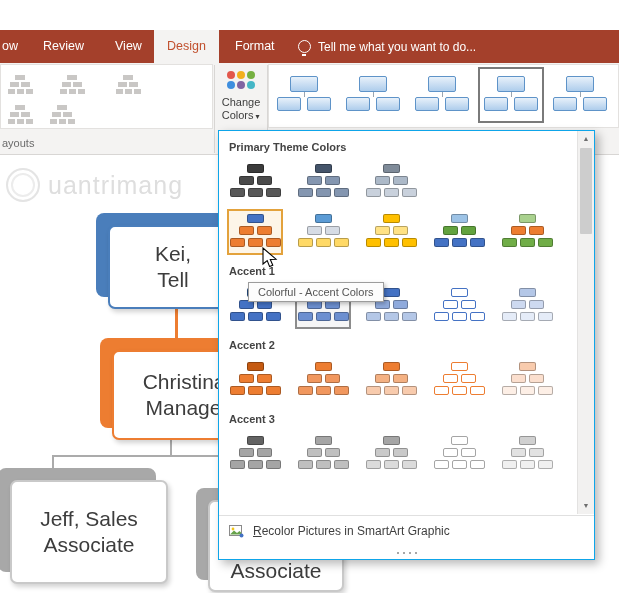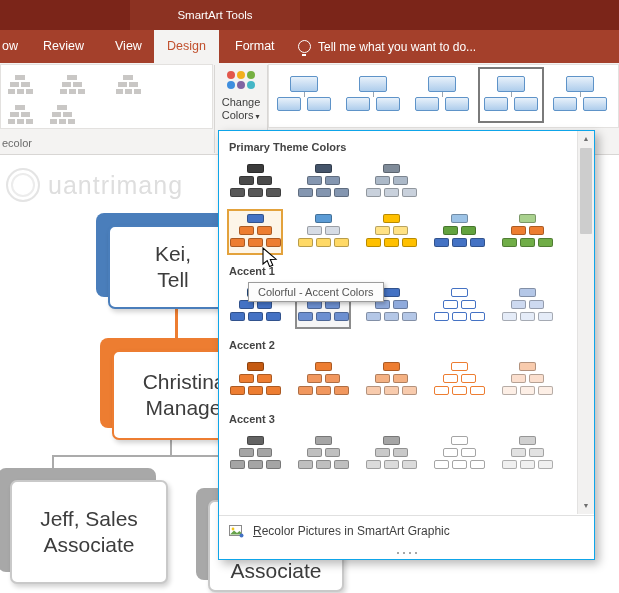--- a/index.html
+++ b/index.html
@@ -141,25 +141,20 @@
       <div>Associate</div>
     </div>
 
     <div class="shape-back back-gray2"></div>
     <div class="org-box box-assoc">
       <div></div>
       <div>Associate</div>
     </div>
   </div>
 
-  <div class="titlebar">
-    <div class="ctx-header">
-      <span>SmartArt Tools</span>
-    </div>
-  </div>
 
   <div class="tabrow">
     <span class="tab tab-partial">ow</span>
     <span class="tab tab-review">Review</span>
     <span class="tab tab-view">View</span>
     <span class="tab tab-design">Design</span>
     <span class="tab tab-format">Format</span>
     <span class="tellme">
       <span class="bulb"></span>
       <span>Tell me what you want to do...</span>
@@ -280,21 +275,21 @@
         </div>
         <div class="sg-item">
           <div class="sg-top"></div>
           <div class="sg-stem"></div>
           <div class="sg-kids">
             <span></span>
             <span></span>
           </div>
         </div>
       </div>
-    <div class="group-label">ecolor</div>
+    <div class="group-label">ayouts</div>
   </div>
 
   <div class="menu">
     <div class="menu-gallery" id="menuGallery">
         <div class="menu-header">Primary Theme Colors</div>
         <div class="menu-row">
           <div class="swatch">
             <div class="sw-row">
               <div class="sw-box" style="background: rgb(59, 59, 59); border-color: rgba(0, 0, 0, 0.28);"></div>
             </div>

